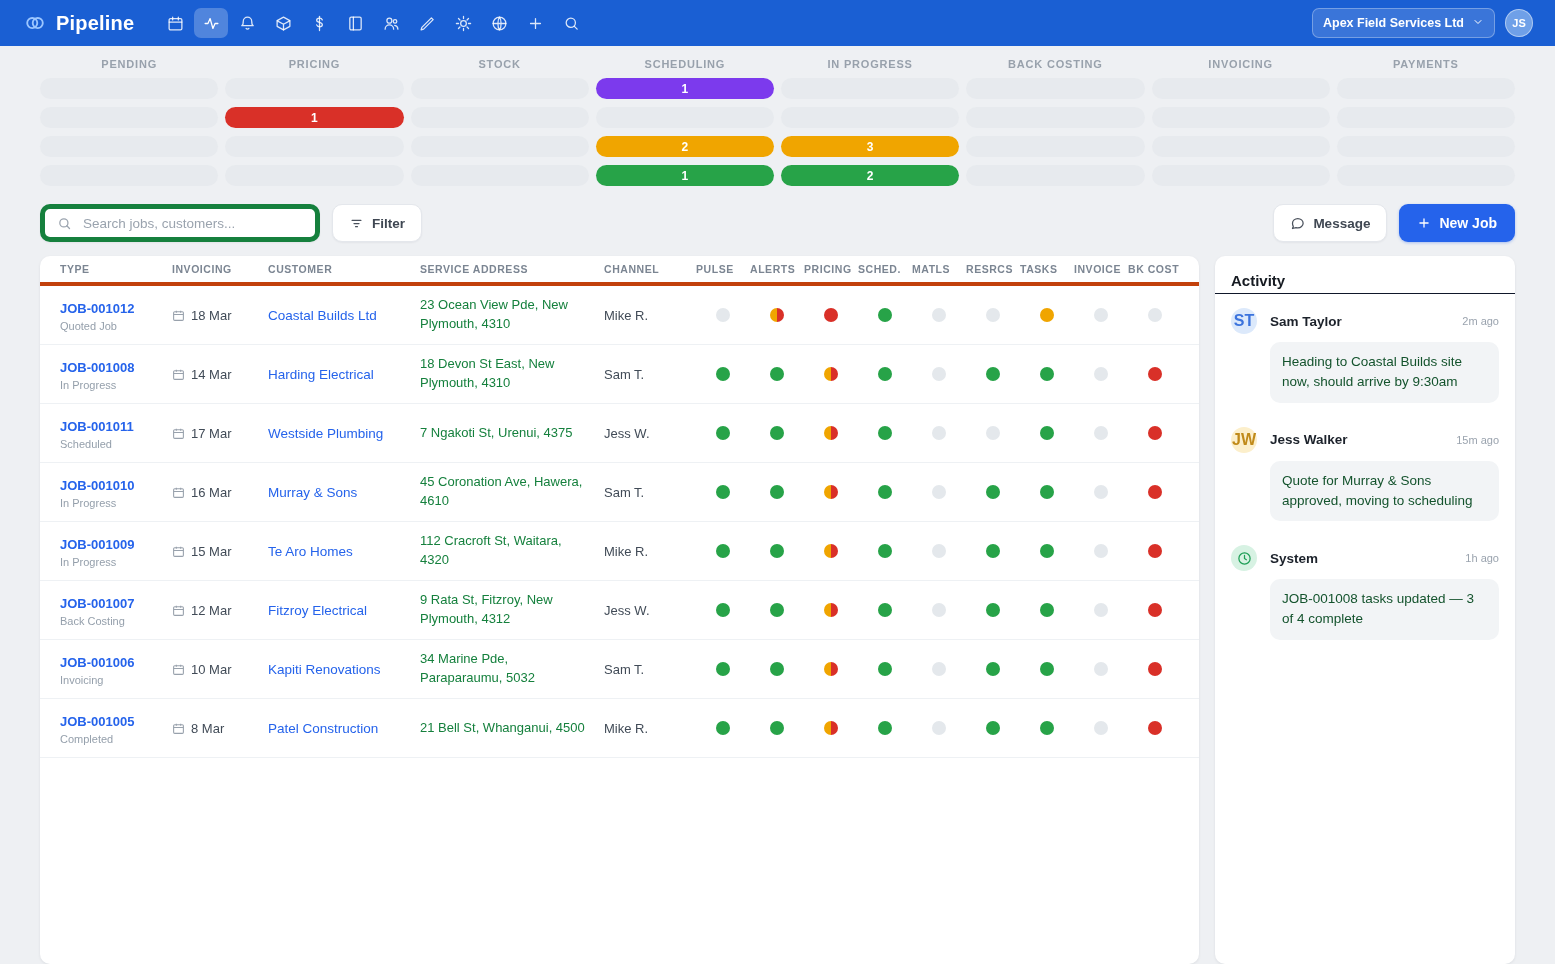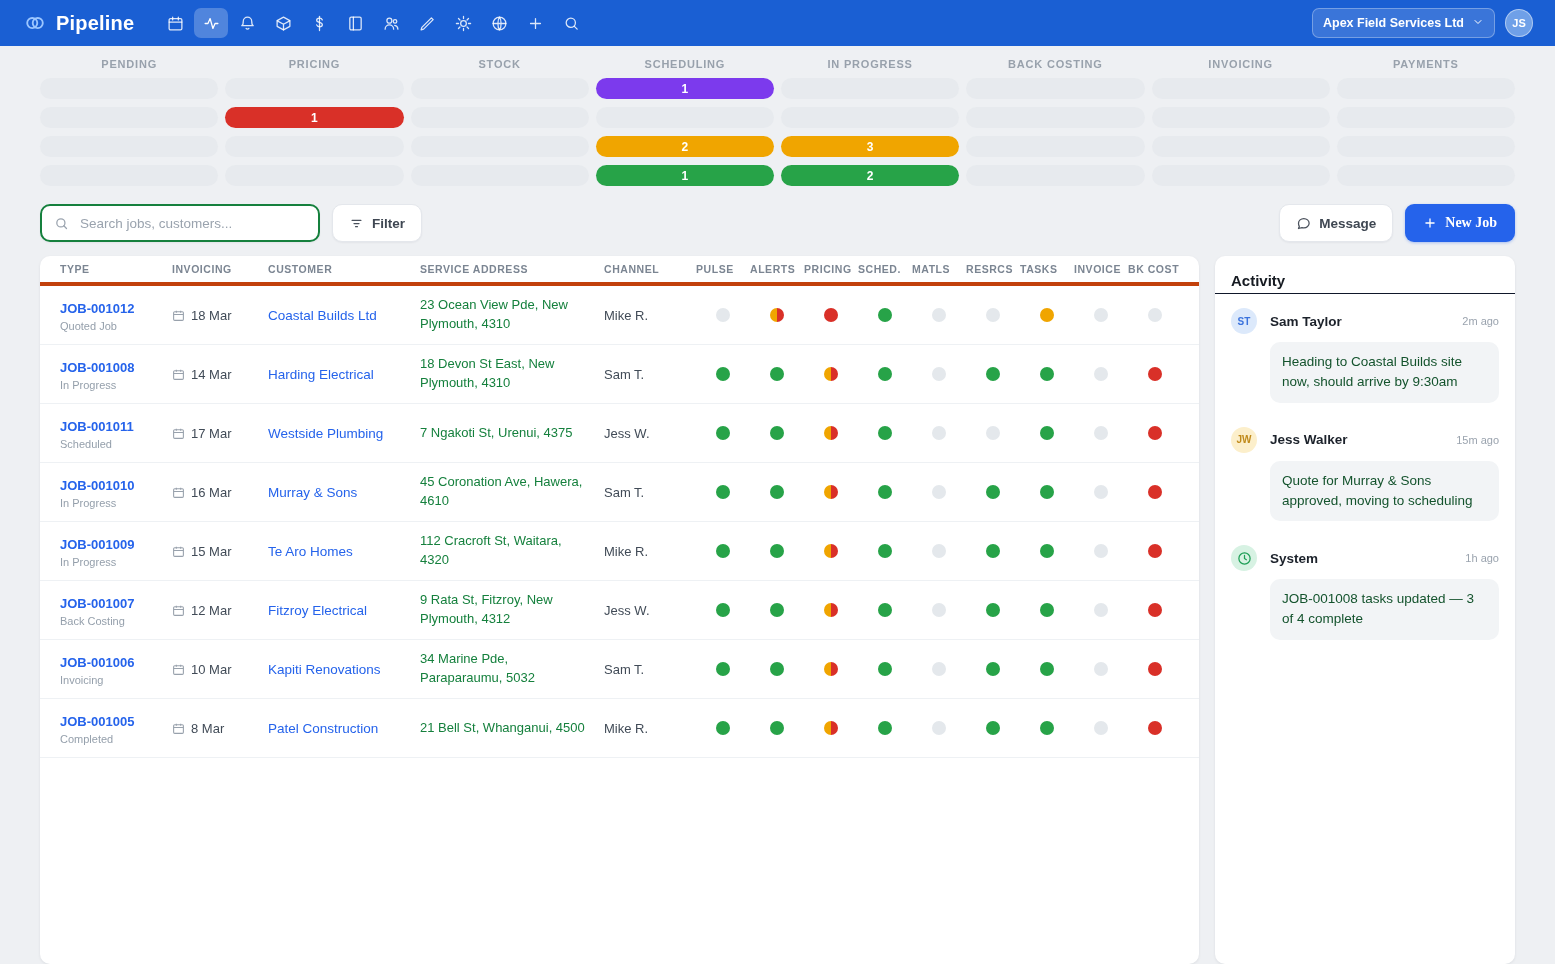--- a/index.html
+++ b/index.html
@@ -37,32 +37,32 @@
   .pill { height:21px; border-radius:11px; background:#e7eaee; color:#fff; font-size:12px; font-weight:700;
           display:flex; align-items:center; justify-content:center; cursor:pointer; }
   .pill-gray   { background:#e7eaee; }
   .pill-purple { background:#7c3aed; }
   .pill-red    { background:#d93028; }
   .pill-orange { background:#f0a500; }
   .pill-green  { background:#27a348; }
 
   
   .toolbar { display:flex; align-items:center; gap:12px; padding:8px 40px 14px; }
-  .search-box { width:280px; height:38px; background:#fff; border:2px solid #15803d; border-radius:10px;
+  .search-box { width:280px; height:38px; background:#fff; border:5px solid #15803d; border-radius:10px;
                 display:flex; align-items:center; gap:9px; padding:0 12px; box-shadow:0 1px 2px rgba(16,24,40,.05); }
   .search-box svg { width:15px; height:15px; stroke:#9aa3ae; fill:none; stroke-width:2; stroke-linecap:round; }
   .search-box input { border:none; outline:none; flex:1; background:transparent; font-size:13.5px; color:#333; font-family:inherit; }
   .search-box input::placeholder { color:#9aa3ae; }
   .btn-light { height:38px; display:flex; align-items:center; gap:8px; background:#fff; border:1px solid #e4e7ec;
                border-radius:10px; padding:0 16px; font-size:13.5px; font-weight:600; color:#3f4752;
                box-shadow:0 1px 2px rgba(16,24,40,.05); cursor:pointer; font-family:inherit; }
   .btn-light svg { width:15px; height:15px; stroke:#4a515c; fill:none; stroke-width:2; stroke-linecap:round; stroke-linejoin:round; }
   .toolbar-spacer { flex:1; }
   .btn-primary { height:38px; display:flex; align-items:center; gap:8px; background:#2563eb; border:none; border-radius:9px;
-                 padding:0 18px; font-size:14px; font-weight:700; color:#fff; cursor:pointer; font-family:Liberation Serif, serif;
+                 padding:0 18px; font-size:14px; font-weight:700; color:#fff; cursor:pointer; font-family:Liberation Sans, sans-serif;
                  box-shadow:0 1px 3px rgba(37,99,235,.35); }
   .btn-primary svg { width:14px; height:14px; stroke:#fff; fill:none; stroke-width:2.2; stroke-linecap:round; }
 
   
   .content { flex:1; min-height:0; display:flex; gap:16px; padding:0 40px; }
   .table-card { flex:1; background:#fff; border-radius:10px; box-shadow:0 1px 3px rgba(16,24,40,.08); overflow:hidden; }
   .thead, .trow { display:grid; grid-template-columns:112px 96px 152px 184px 92px repeat(9,54px); align-items:center; padding-left:20px; }
   .thead { height:30px; border-bottom:4px solid #c2410c; }
   .th { font-size:10.5px; font-weight:700; color:#7b8592; letter-spacing:.55px; }
   .th.c { text-align:left; }
@@ -80,21 +80,21 @@
   .dot-green  { background:#27a348; }
   .dot-red    { background:#d93028; }
   .dot-orange { background:#f0a500; }
   .dot-split  { background:linear-gradient(90deg,#f0a500 50%,#d93028 50%); }
 
   
   .activity-card { width:300px; flex:0 0 300px; background:#fff; border-radius:10px; box-shadow:0 1px 3px rgba(16,24,40,.08); overflow:hidden; }
   .activity-title { font-size:15px; font-weight:700; color:#161b22; padding:16px 16px 4px; border-bottom:1px solid #0f172a; }
   .act-item { padding:14px 16px 2px; }
   .act-head { display:flex; align-items:center; gap:13px; }
-  .act-avatar { width:26px; height:26px; border-radius:50%; font-size:10px; font-weight:700;
+  .act-avatar { width:26px; height:26px; border-radius:50%; font-size:16px; font-weight:700;
                 display:flex; align-items:center; justify-content:center; flex:0 0 26px; }
   .av-blue   { background:#dce9fb; color:#3b73dd; }
   .av-yellow { background:#fcefcb; color:#c08a1a; }
   .av-green  { background:#d7f2e3; color:#1d9e55; }
   .act-avatar svg { width:15px; height:15px; stroke:#1d9e55; fill:none; stroke-width:2; stroke-linecap:round; }
   .act-name { font-size:13.5px; font-weight:700; color:#1c222b; flex:1; }
   .act-time { font-size:11px; color:#9aa3ae; }
   .act-bubble { margin:8px 0 8px 39px; background:#f2f4f6; border-radius:10px; padding:10px 12px;
                 font-size:13.5px; color:#14532d; line-height:1.5; }
 </style>

